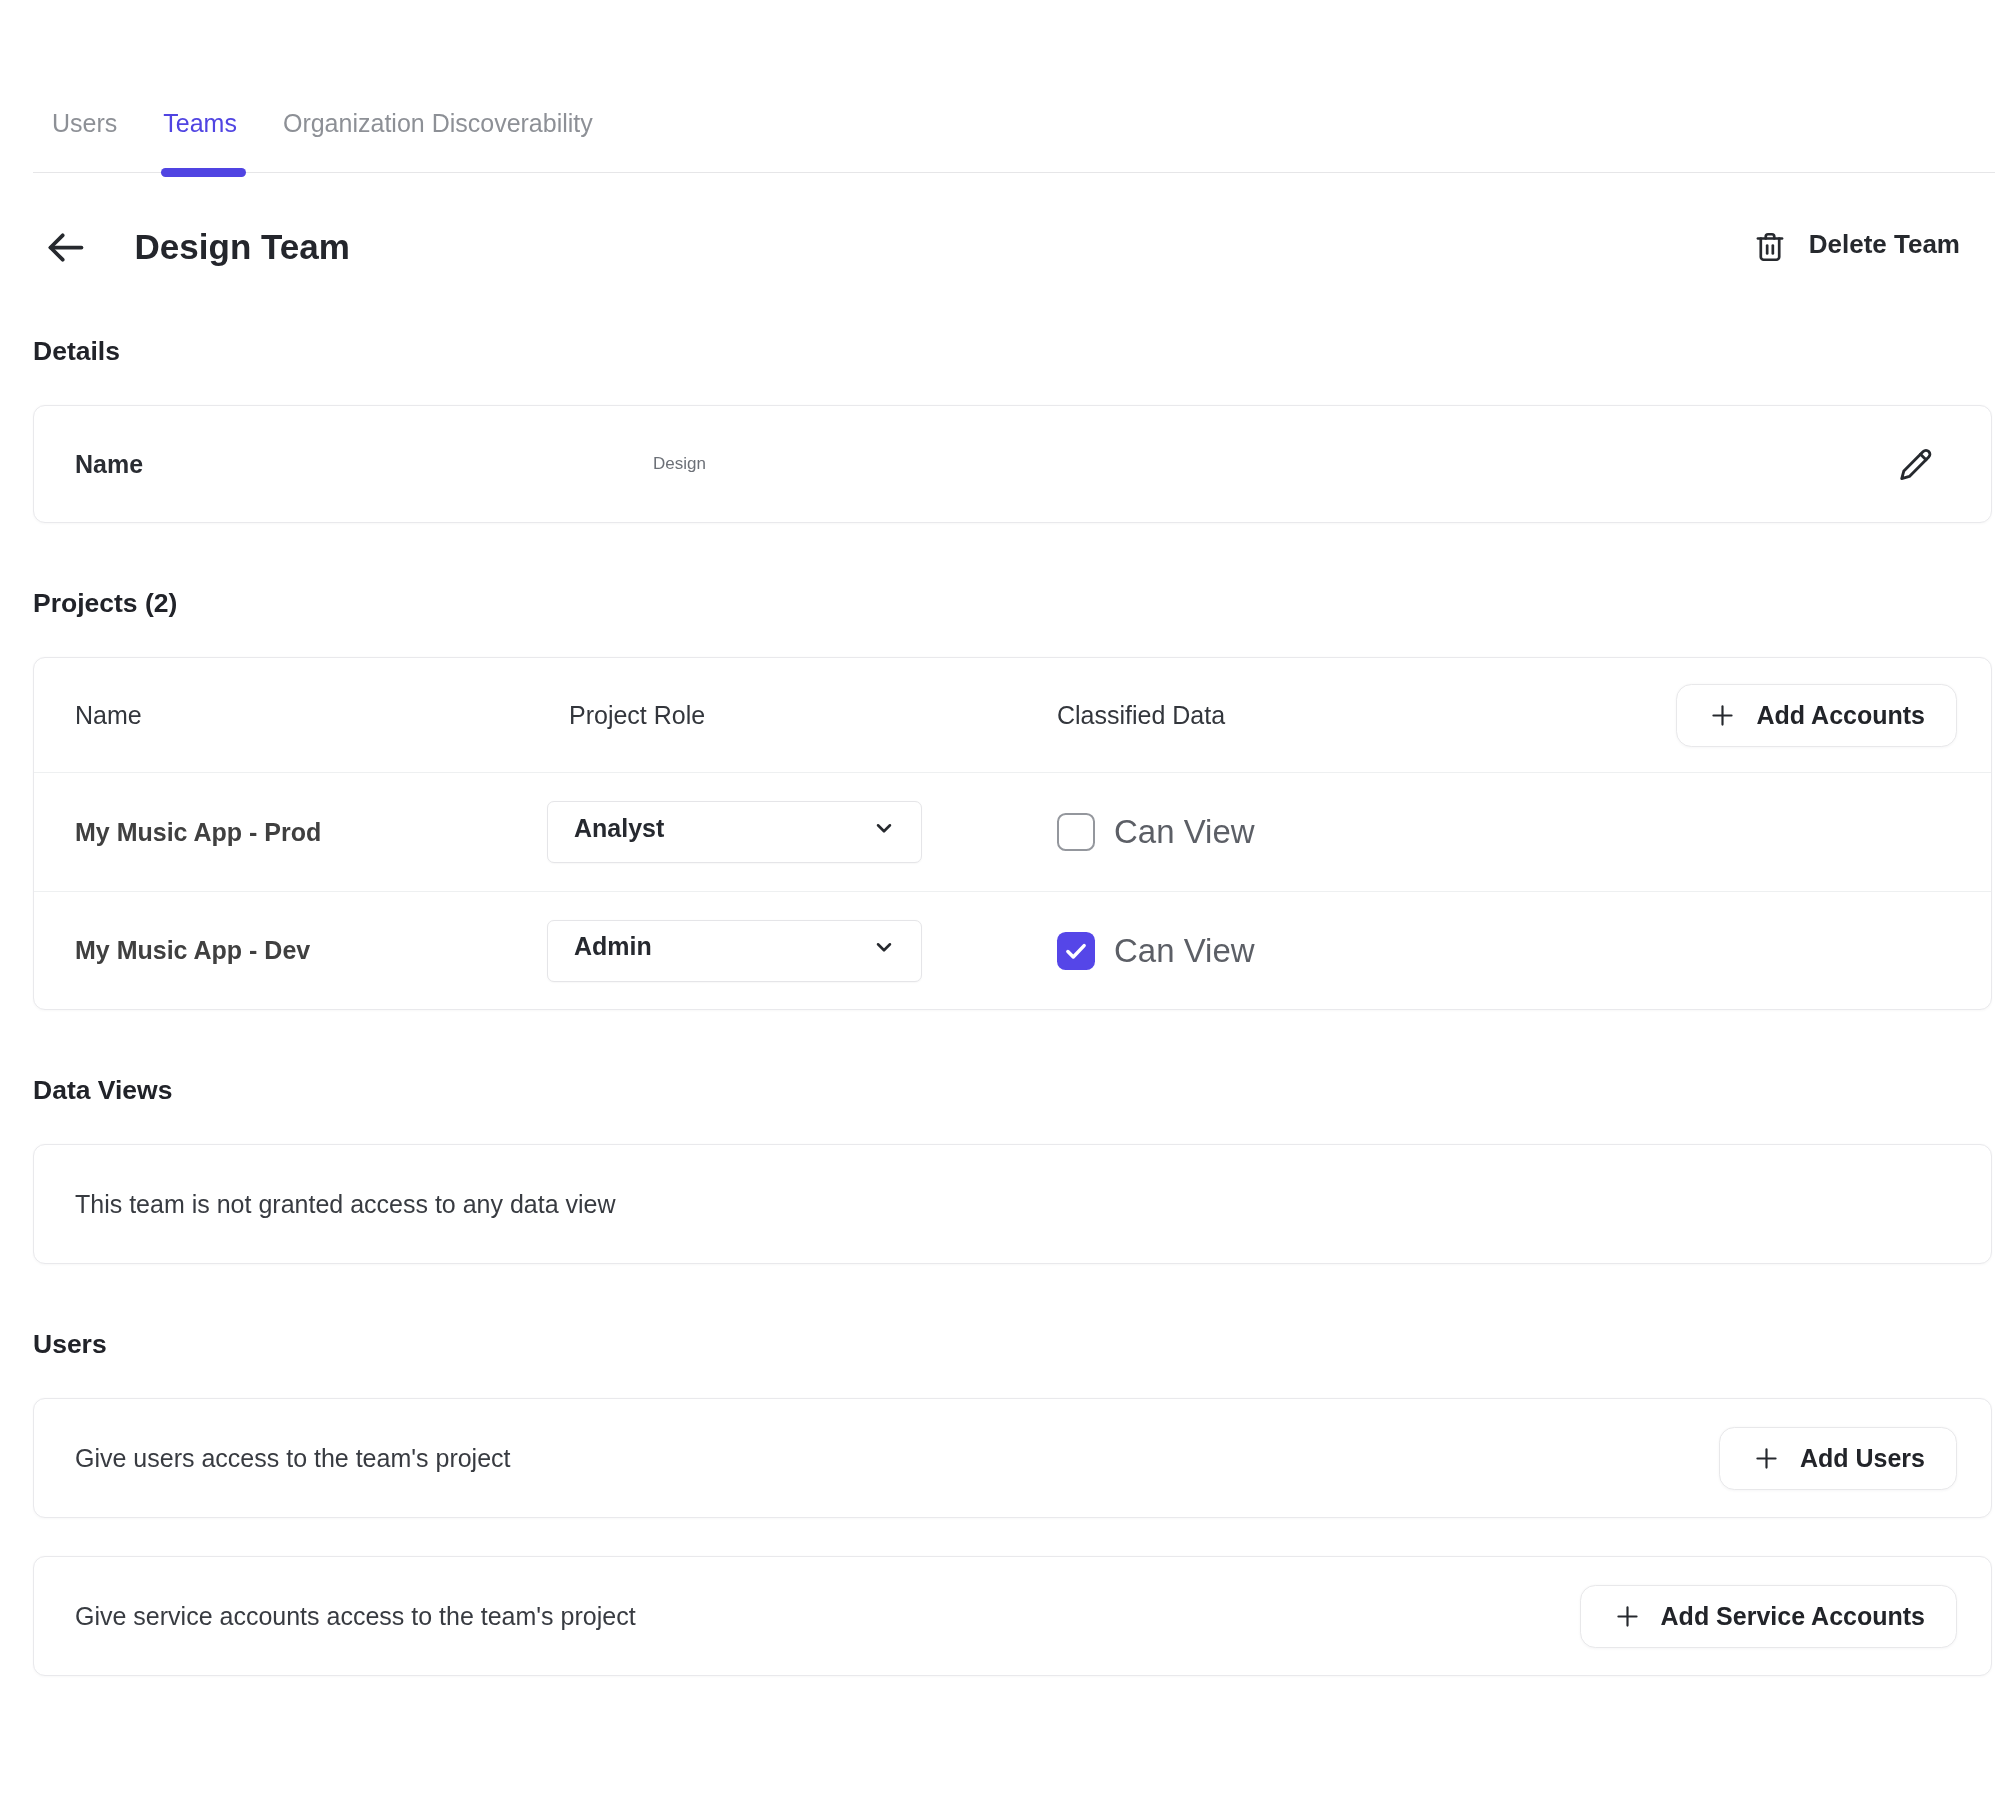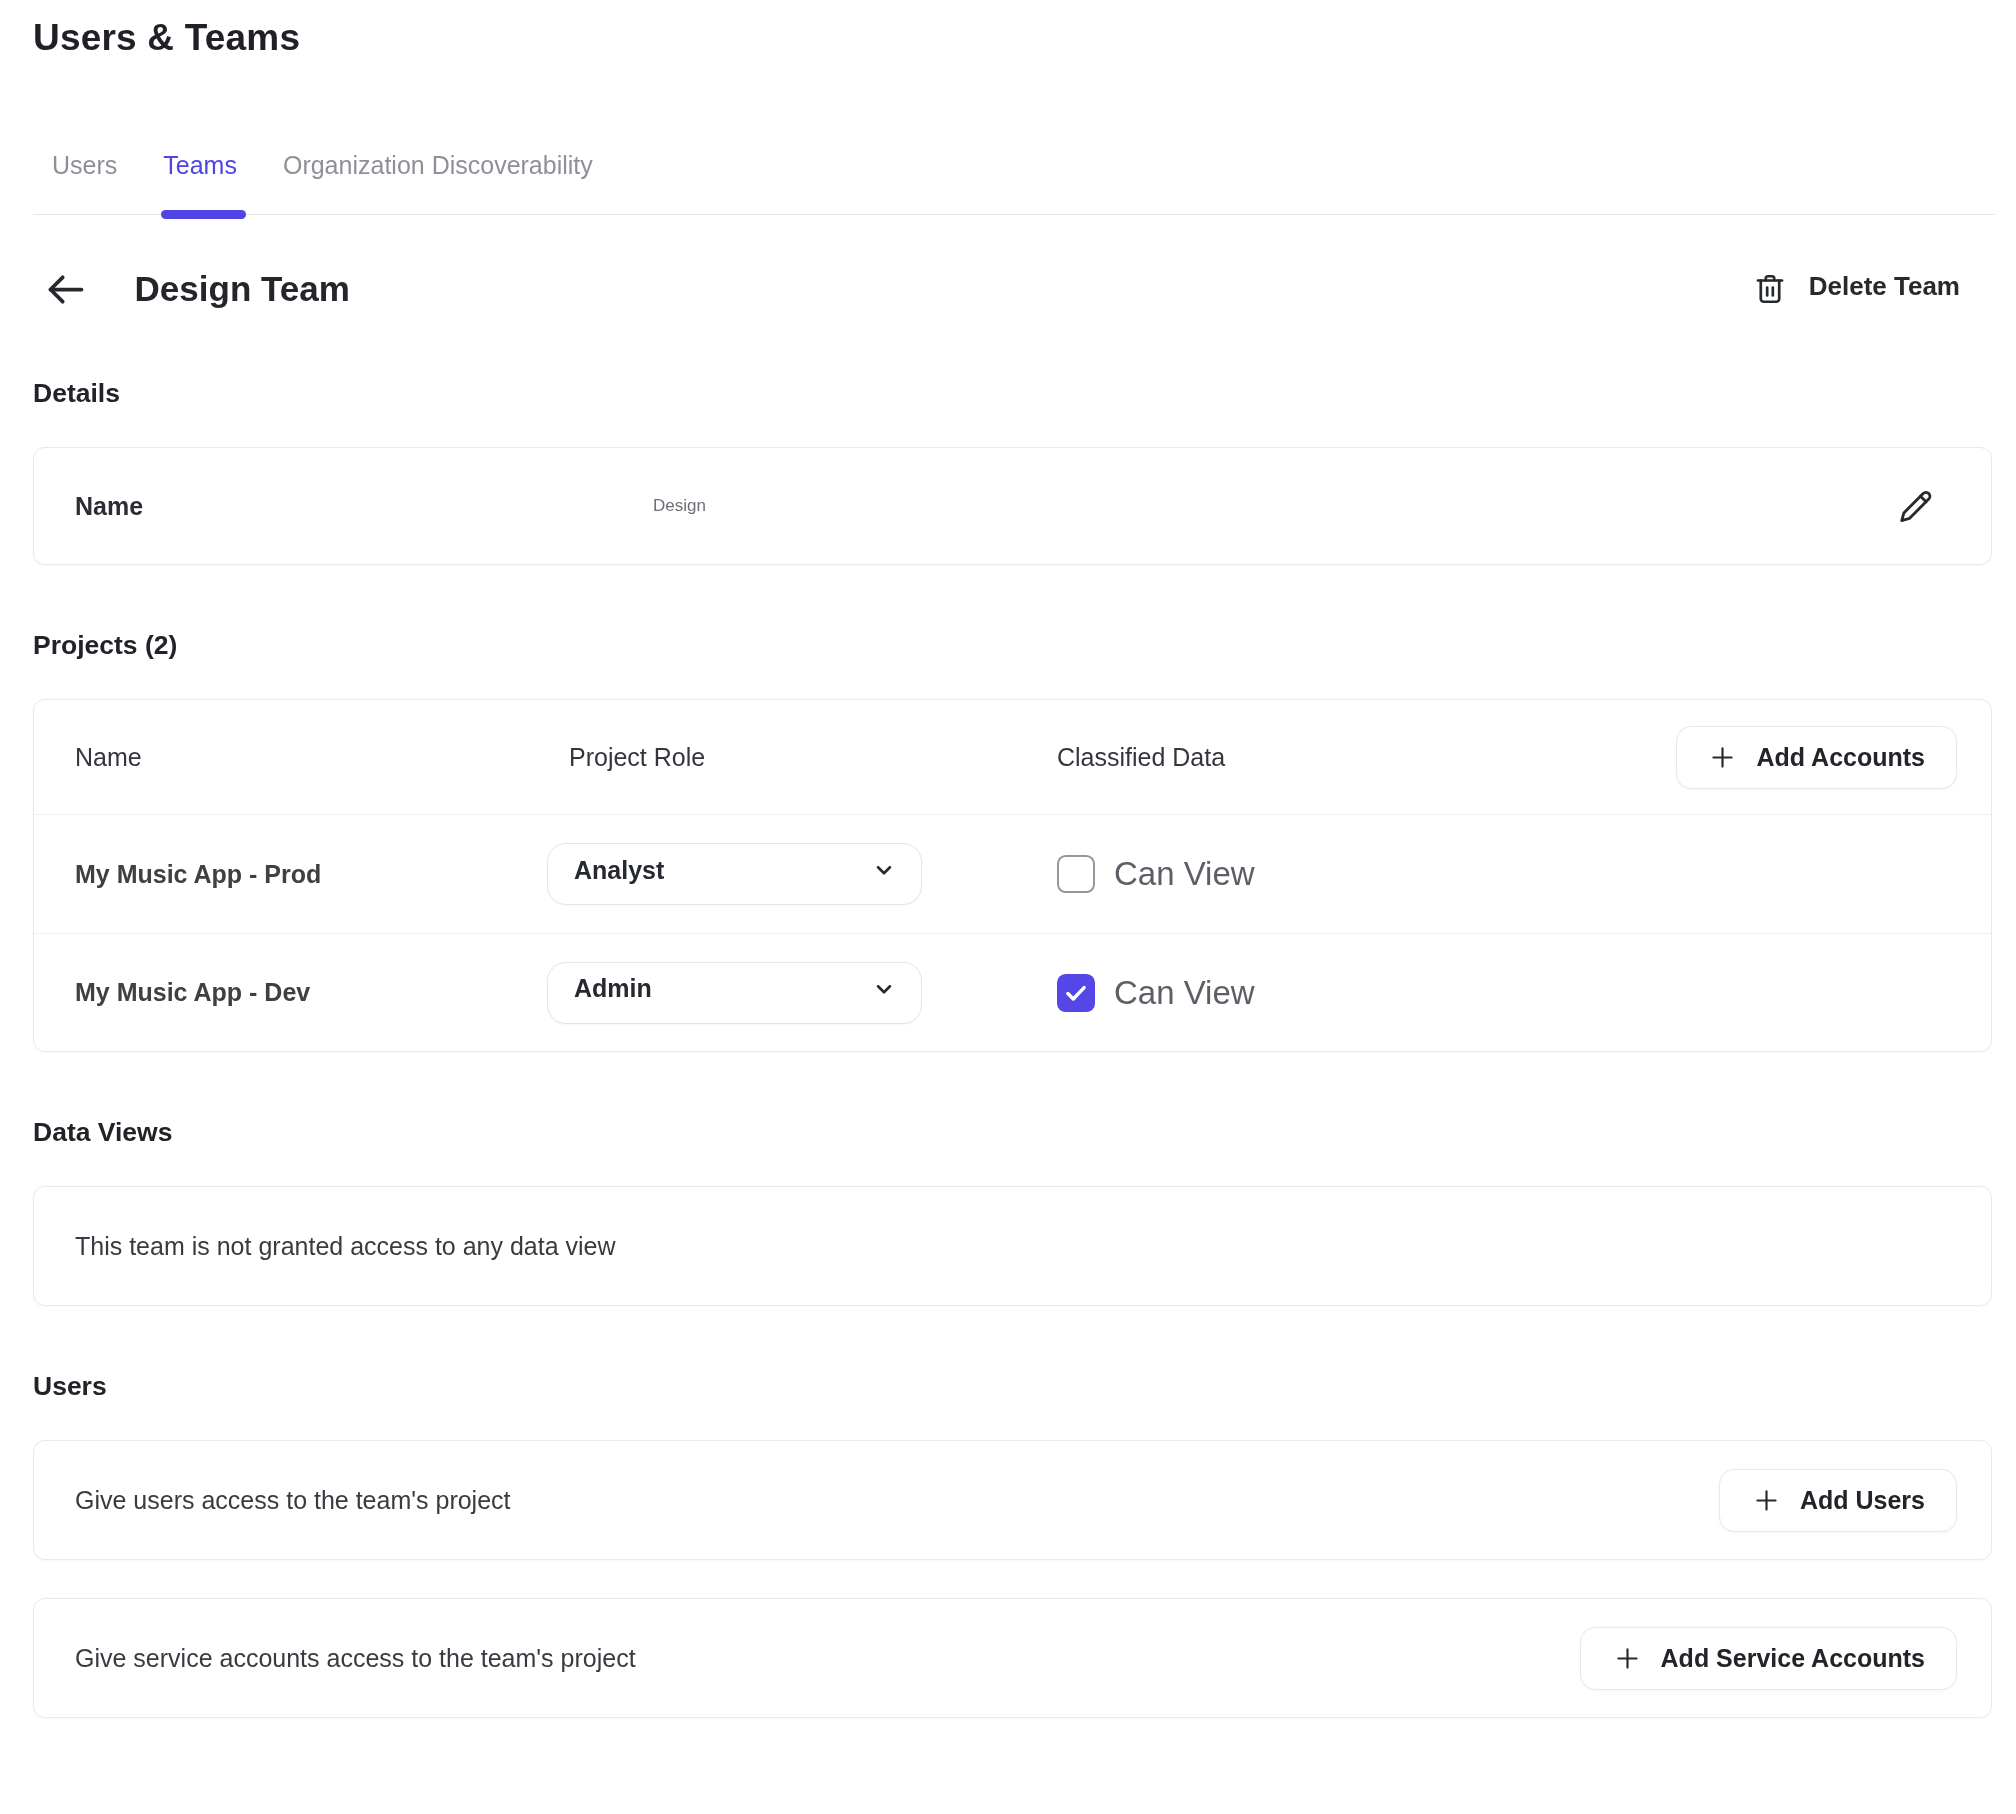--- a/index.html
+++ b/index.html
@@ -54,21 +54,21 @@
   .projects-card{padding:0;}
   .t-row{display:grid;grid-template-columns:472px 510px 1fr auto;align-items:center;
     padding:0 34px 0 41px;}
   .t-head{height:115px;border-bottom:1.7px solid var(--row-line);}
   .t-body-row{height:118px;}
   .t-body-row + .t-body-row{border-top:1.7px solid var(--row-line);}
   .th{font-size:25px;color:var(--ink-soft);}
   .th-role{padding-left:22px;}
   .cell-name{font-size:25px;font-weight:700;color:#404040;}
 
-  .select{width:375px;height:62px;border:1.7px solid #e5e5e8;border-radius:19px;background:#fff;
+  .select{width:375px;height:62px;border:1.7px solid #e5e5e8;border-radius:7px;background:#fff;
     display:flex;align-items:center;justify-content:space-between;padding:0 24px 8px 26px;cursor:pointer;
     box-shadow:0 0.9px 1.7px rgba(20,20,40,.03);}
   .select-value{font-size:25px;font-weight:700;color:#26292f;}
   .select svg{width:26px;height:26px;stroke:#26292e;}
 
   .canview{display:flex;align-items:center;gap:19px;}
   .checkbox{width:38px;height:38px;border-radius:8.6px;border:2.6px solid #94979d;background:#fff;cursor:pointer;
     display:flex;align-items:center;justify-content:center;}
   .checkbox.checked{border:none;background:var(--checkbox);}
   .checkbox svg{width:26px;height:26px;stroke:#ffffff;display:none;}
@@ -85,21 +85,20 @@
   
   .empty-card{height:120px;display:flex;align-items:center;padding:0 34px 0 41px;}
   .empty-text{font-size:25px;color:#383b41;}
   .empty-card .btn{margin-left:auto;padding-left:32px;}
 </style>
 </head>
 <body>
 
 <div class="page">
 
-  <h1 class="page-title">Users &amp; Teams</h1>
 
   <div class="tabbar">
     <div class="tabs">
       <div class="tab">
         <span>Users</span>
       </div>
       <div class="tab active">
         <span>Teams</span>
         <span class="tab-underline"></span>
       </div>

